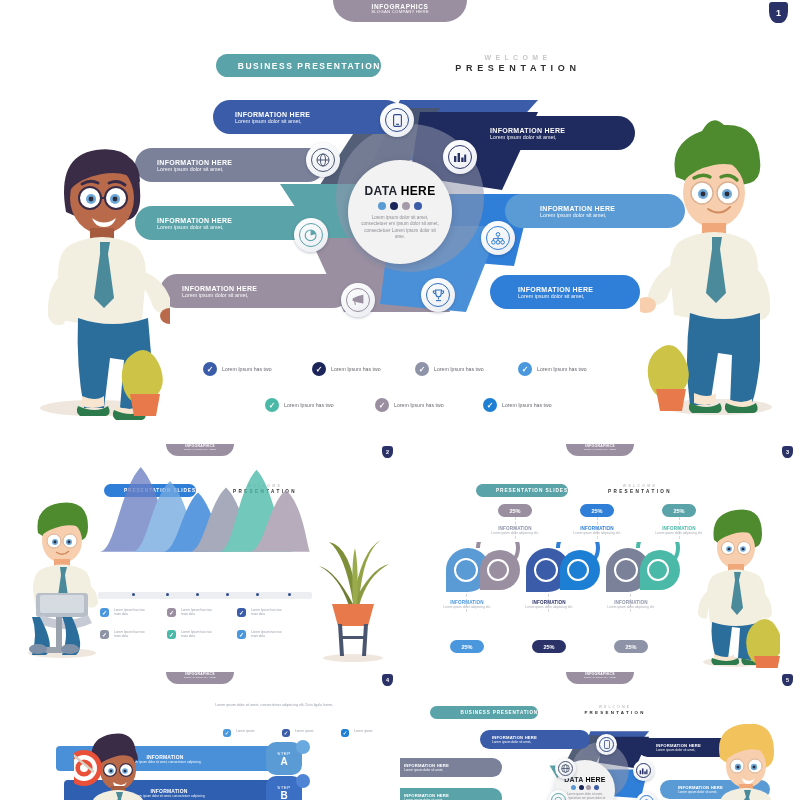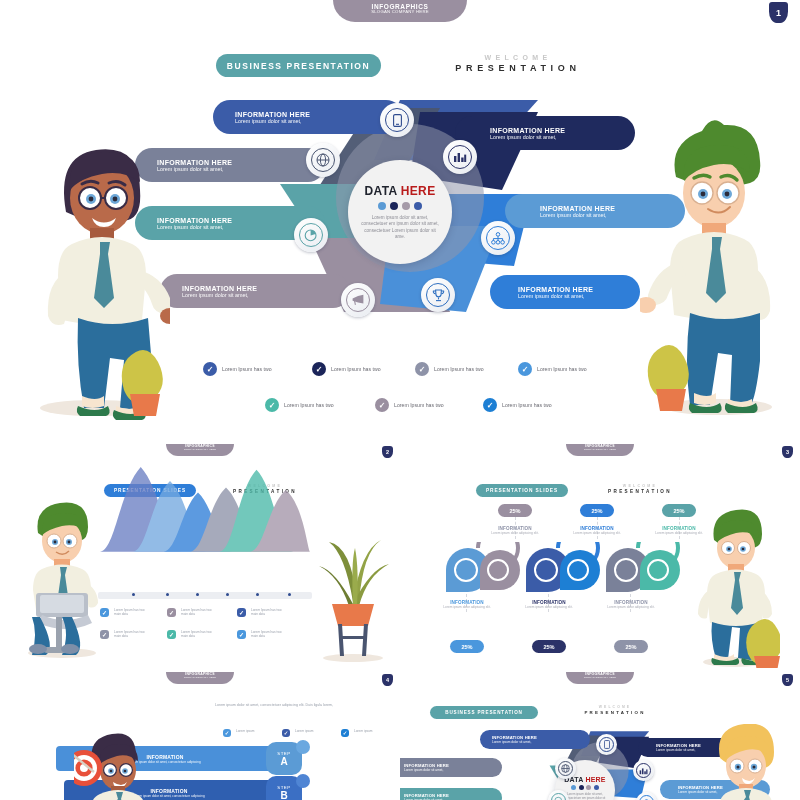--- a/index.html
+++ b/index.html
@@ -31,21 +31,21 @@
     color: #fff;
     display: flex; align-items: center; justify-content: center;
     font-weight: bold;
     border-radius: 3px 3px 40% 40% / 3px 3px 55% 55%;
   }
 
   .pill {
     position: absolute;
     border-radius: 999px;
     color: #fff;
-    display: flex; align-items: center; justify-content: center;
+    display: flex; align-items: center; justify-content: flex-end;
     font-weight: bold;
     letter-spacing: .18em;
     white-space: nowrap;
   }
 
   .welcome-wrap { position: absolute; text-align: center; color: #2d2d2d; }
   .welcome-wrap .w-sm { letter-spacing: .62em; color: #c8c8c8; font-weight: bold; }
   .welcome-wrap .w-lg { letter-spacing: .52em; color: #2f2f2f; font-weight: bold; }
   .infobar {
     position: absolute;
@@ -73,21 +73,21 @@
 
   .center-disc {
     position: absolute; border-radius: 50%;
     background: #f2f2f2;
     box-shadow: 0 2px 7px rgba(40,50,80,.22);
     display: flex; flex-direction: column; align-items: center; justify-content: center;
     text-align: center;
   }
   .center-disc .cd-title { font-weight: bold; letter-spacing: .03em; }
   .center-disc .cd-title .a { color: #20242e; }
-  .center-disc .cd-title .b { color: #b91c1c; margin-top: 12px; }
+  .center-disc .cd-title .b { color: #000000; margin-top: 12px; }
   .center-disc .dots { display: flex; gap: 4px; margin: 4px 0 5px; }
   .center-disc .dots i { display: block; border-radius: 50%; }
   .center-disc .cd-body { color: #8e8e96; line-height: 1.35; }
 
   .checkrow { position: absolute; display: flex; align-items: center; gap: 5px; }
   .checkrow .cc {
     border-radius: 50%; color: #fff;
     display: flex; align-items: center; justify-content: center;
     font-weight: bold;
   }

